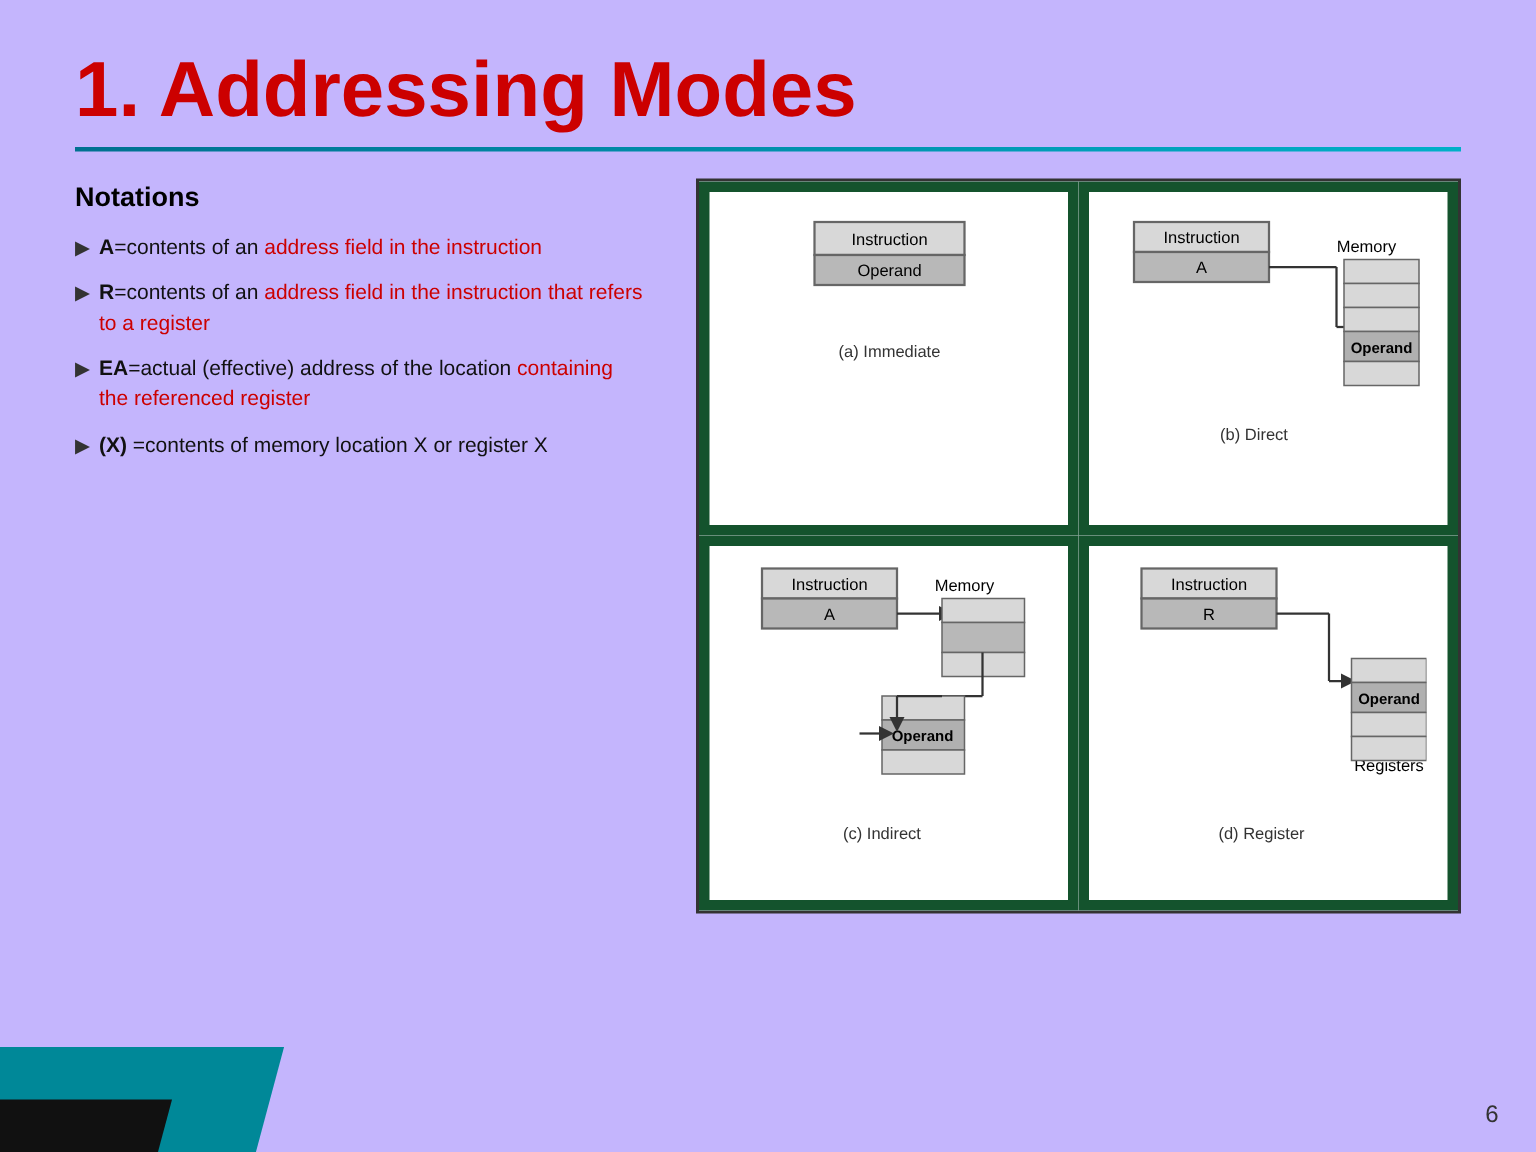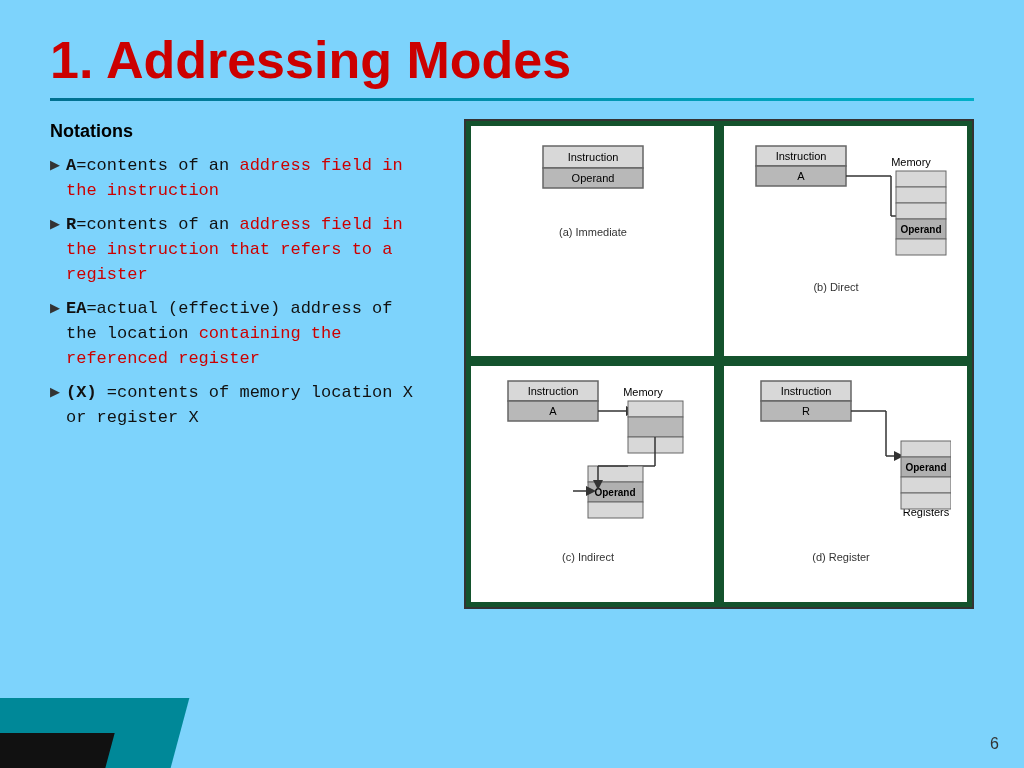--- a/index.html
+++ b/index.html
@@ -9,21 +9,21 @@
       height: 768px;
       background: #ffffff;
       font-family: Arial, Calibri, sans-serif;
       overflow: hidden;
       position: relative;
     }
 
     .slide {
       width: 1024px;
       height: 768px;
-      background: #7dd3fc;
+      background: #c4b5fd;
       position: relative;
       padding: 30px 50px 20px 50px;
     }
 
     .title {
       font-size: 52px;
       font-weight: bold;
       color: #cc0000;
       margin-bottom: 8px;
       font-family: Arial, sans-serif;
@@ -63,24 +63,23 @@
 
     .bullet-arrow {
       color: #333;
       font-size: 13px;
       margin-right: 6px;
       margin-top: 2px;
       flex-shrink: 0;
     }
 
     .bullet-text {
-      font-size: 17px;
+      font-size: 14px;
       line-height: 1.45;
       color: #111;
-      font-family: Liberation Mono, monospace;
     }
 
     .bullet-text b {
       color: #111;
     }
 
     .red {
       color: #cc0000;
     }
 
@@ -88,21 +87,21 @@
       flex: 1;
       display: grid;
       grid-template-columns: 1fr 1fr;
       grid-template-rows: 1fr 1fr;
       border: 2px solid #333;
       width: 510px;
       height: 490px;
     }
 
     .diagram-cell {
-      border: 5px solid #14532d;
+      border: 7px solid #14532d;
       padding: 10px 8px 6px 8px;
       display: flex;
       flex-direction: column;
       align-items: center;
       justify-content: flex-start;
       font-family: Arial, sans-serif;
       font-size: 11px;
       position: relative;
       background: #fff;
     }

